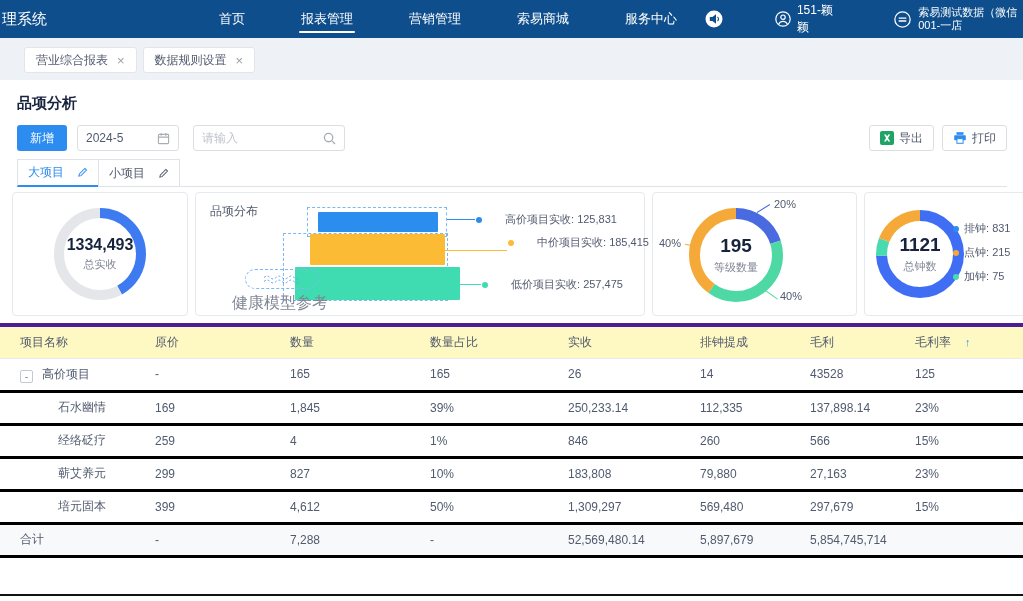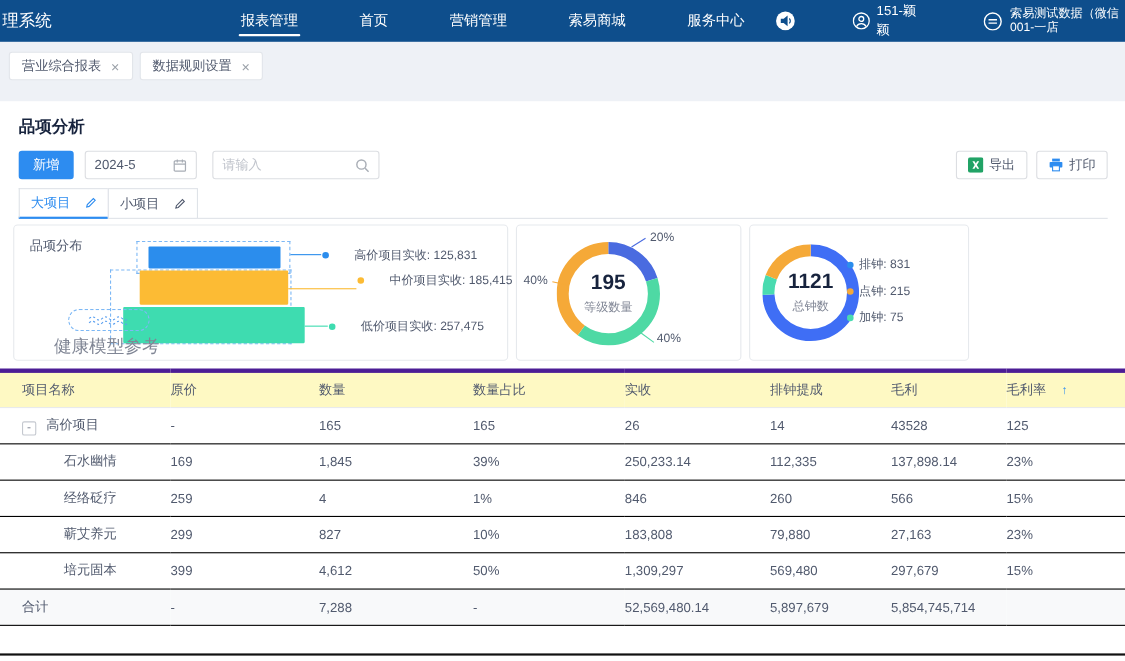--- a/index.html
+++ b/index.html
@@ -10,21 +10,21 @@
   .logo { font-size:15px; margin-left:2px; width:190px; white-space:nowrap; overflow:hidden; }
   .nav-menu { display:flex; }
   .nav-item { padding:0 28px; height:38px; line-height:38px; font-size:13px; position:relative; cursor:pointer; white-space:nowrap; }
   .nav-item.active::after { content:''; position:absolute; left:26px; right:26px; bottom:5px; height:2px; background:#fff; border-radius:1px; }
   .nav-right { margin-left:auto; display:flex; align-items:center; }
   .icon { display:inline-flex; align-items:center; }
   .nav-bell { margin-right:52px; }
   .nav-user { display:flex; align-items:center; gap:6px; margin-right:50px; font-size:12px; }
   .nav-store { display:flex; gap:7px; font-size:11px; line-height:13px; width:130px; }
   
-  .tabstrip { height:54px; background:#eef1f6; display:flex; align-items:flex-start; padding:9px 0 0 8px; gap:6px; }
+  .tabstrip { height:42px; background:#eef1f6; display:flex; align-items:flex-start; padding:9px 0 0 24px; gap:6px; }
   .wtab { background:#fff; border:1px solid #e2e5ea; border-radius:3px; height:26px; display:flex; align-items:center; gap:9px; padding:0 11px; color:#515a6e; cursor:pointer; }
   .wtab .close { color:#9aa0a8; font-size:13px; cursor:pointer; }
   
   .content { background:#fff; position:relative; }
   .page-title { font-size:15px; font-weight:bold; color:#17233d; margin:14px 0 0 17px; }
   .toolbar { display:flex; align-items:center; margin:12px 16px 0 17px; }
   .btn-primary { background:#2d8cf0; color:#fff; border:none; height:26px; padding:0 13px; border-radius:3px; font-size:12px; cursor:pointer; }
   .inputbox { height:26px; border:1px solid #dcdee2; border-radius:3px; background:#fff; display:flex; align-items:center; justify-content:space-between; padding:0 8px; }
   .date-box { width:102px; margin-left:10px; color:#515a6e; }
   .search-box { width:152px; margin-left:14px; }
@@ -76,36 +76,36 @@
   
   .legend { position:absolute; left:88px; top:28px;text-align:right; }
   .legend-row { display:flex; align-items:center; gap:5px; font-size:11px; margin-bottom:9px; white-space:nowrap; color:#515a6e; }
   
   table { width:1023px; border-collapse:collapse; margin-top:7px; table-layout:fixed; font-size:12px; }
   col.c0{width:155px;} col.c1{width:135px;} col.c2{width:140px;} col.c3{width:138px;}
   col.c4{width:132px;} col.c5{width:110px;} col.c6{width:105px;} col.c7{width:108px;}
   thead tr { height:33px; background:#fef9c3; border-top:4px solid #4c1d95; border-bottom:1px solid #e8eaec; }
   th { text-align:left; font-weight:normal; color:#515a6e; }
   th:first-child, td:first-child { padding-left:20px; }
-  tbody tr { height:33px; border-bottom:1px solid #000000; }
+  tbody tr { height:33px; border-bottom:3px solid #000000; }
   tbody tr.total { background:#f8f9fa; }
   td { color:#515a6e; }
   .expander { display:inline-block; width:13px; height:13px; border:1px solid #c4c8cf; border-radius:2px; font-size:11px; line-height:11px; text-align:center; color:#808695; margin-right:9px; vertical-align:-2px; background:#fff; cursor:pointer; }
   .rname.child { margin-left:38px; }
   .sort { color:#2d8cf0; margin-left:14px; font-size:11px; cursor:pointer; }
   .bottom-bar { position:absolute; left:0; top:594px; width:1023px; height:2px; background:#111; }
 </style>
 </head>
 <body>
 
 <div class="nav">
   <div class="logo">理系统</div>
   <div class="nav-menu">
+      <div class="nav-item">首页</div>
       <div class="nav-item active">报表管理</div>
-      <div class="nav-item">首页</div>
       <div class="nav-item">营销管理</div>
       <div class="nav-item">索易商城</div>
       <div class="nav-item">服务中心</div>
     </div>
   <div class="nav-right">
     <span class="icon nav-bell">
       <svg width="18" height="18" viewBox="0 0 18 18">
           <circle cx="9" cy="9" r="8.5" fill="#fff"></circle>
           <path d="M4.8 7v4h2.6L11 13.8V4.2L7.4 7z" fill="#0e4e8c"></path>
           <path d="M12.5 6.8a3 3 0 0 1 0 4.4" stroke="#0e4e8c" stroke-width="1.1" fill="none"></path>
@@ -206,20 +206,31 @@
         <span class="icon">
           <svg width="11" height="11" viewBox="0 0 12 12" fill="none" stroke="currentColor" stroke-width="1.1">
             <path d="M2 10l.6-2.4 6-6 1.8 1.8-6 6z"></path>
           </svg>
         </span>
       </div>
     </div>
 
   <div class="cards">
 
+    <div class="card card1">
+      <div class="donut-wrap"><svg width="92" height="92">
+            <circle cx="46" cy="46" r="41" fill="none" stroke="#3f7bf0" stroke-width="10" stroke-dasharray="108.19645098963247 257.610597594363" stroke-dashoffset="0" transform="rotate(-90 46 46)"></circle>
+            <circle cx="46" cy="46" r="41" fill="none" stroke="#e4e6e9" stroke-width="10" stroke-dasharray="149.41414660473055 257.610597594363" stroke-dashoffset="-108.19645098963247" transform="rotate(-90 46 46)"></circle>
+          </svg>
+        <div class="donut-center">
+          <div class="dval">1334,493</div>
+          <div class="dlabel">总实收</div>
+        </div>
+      </div>
+    </div>
 
     <div class="card card2">
       <div class="card-title">品项分布</div>
       <div class="dash-rect dash-outer"></div>
       <div class="dash-rect dash-inner"></div>
       <div class="fbar bar-blue" style="background: rgb(43, 141, 237);"></div>
       <div class="fbar bar-yellow" style="background: rgb(252, 187, 52);"></div>
       <div class="fbar bar-green" style="background: rgb(62, 220, 176);"></div>
       <div class="ref-box">
         <svg width="40" height="11" viewBox="0 0 40 11" fill="none" stroke="#5ba0f0" stroke-width="1" stroke-dasharray="2 2">

